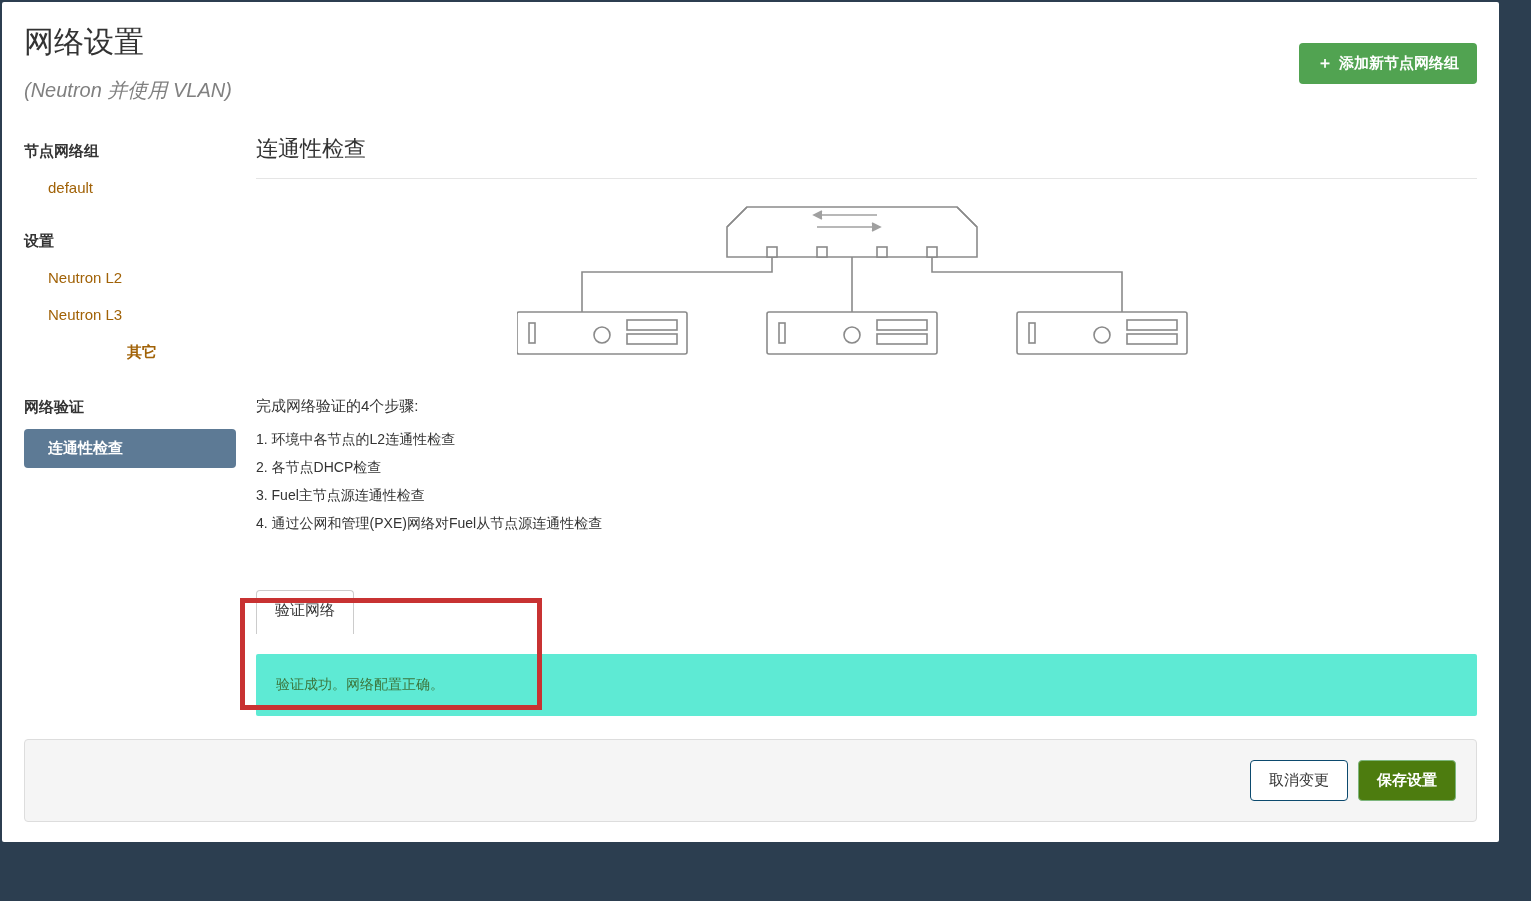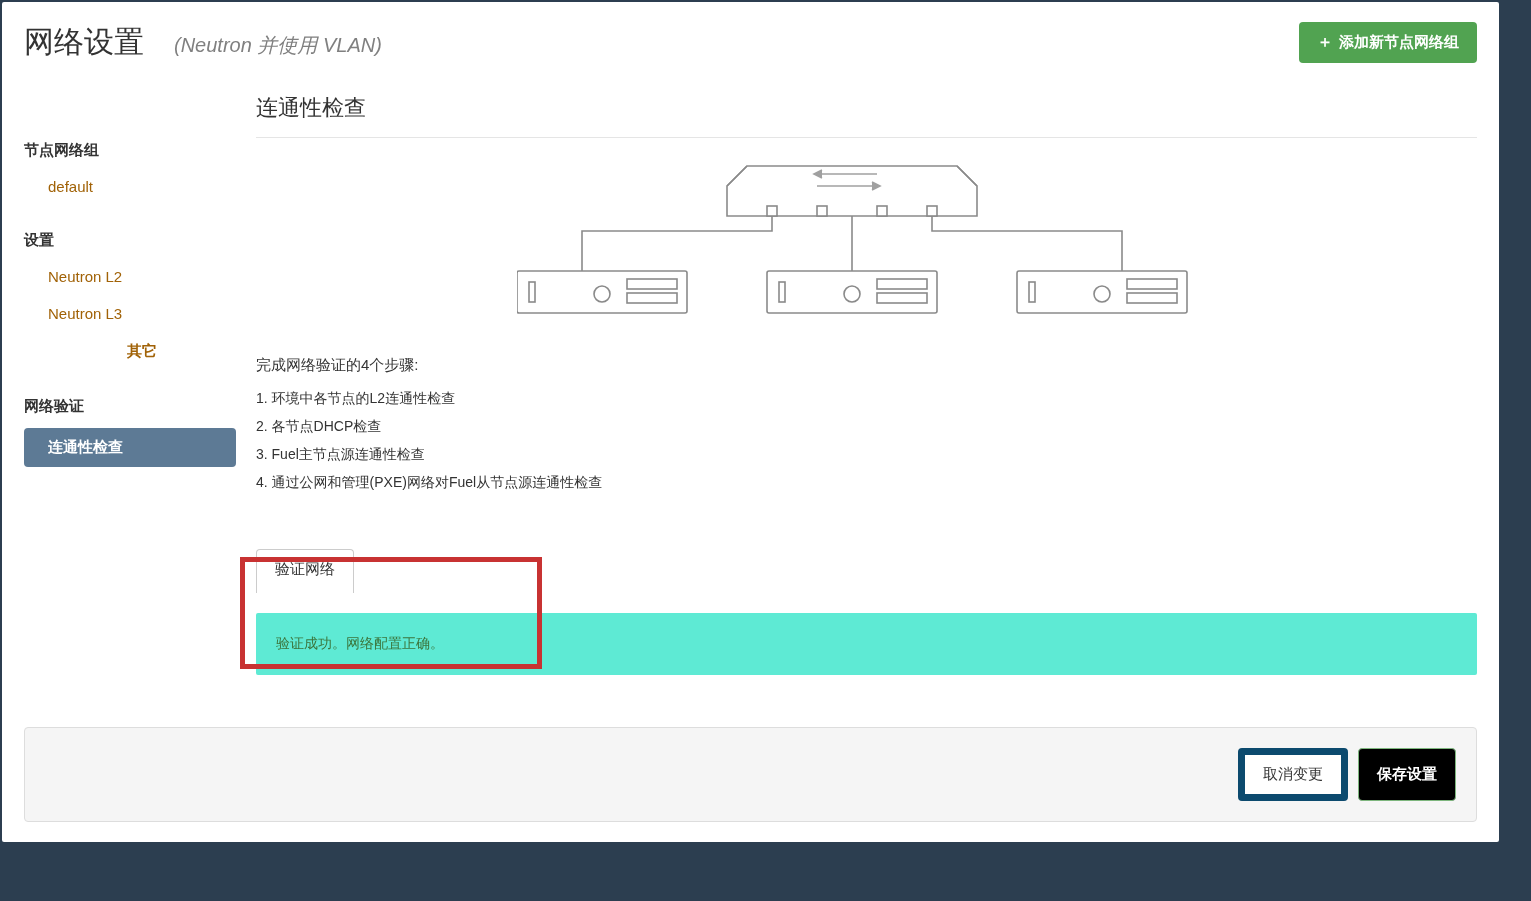--- a/index.html
+++ b/index.html
@@ -19,21 +19,22 @@
     }
     .header-row {
       display: flex;
       align-items: center;
       justify-content: space-between;
       padding: 20px 22px 30px 22px;
     }
     .header-title {
       display: flex;
       align-items: baseline;
-      gap: 30px;
+      gap: 14px;
+      flex-direction: column;
     }
     .page-title {
       font-size: 30px;
       font-weight: 300;
       color: #333;
     }
     .page-subtitle {
       font-size: 20px;
       font-weight: 300;
       color: #808080;
@@ -51,21 +52,21 @@
       display: inline-flex;
       align-items: center;
       gap: 6px;
     }
     .add-btn .plus { font-weight: 700; font-size: 16px; }
 
     .content {
       display: flex;
       padding: 0 22px 30px 22px;
     }
-    .sidebar { width: 232px; flex-shrink: 0; padding-right: 20px; margin-top: 40px;}
+    .sidebar { width: 232px; flex-shrink: 0; padding-right: 20px;}
     .side-group-title {
       font-size: 15px;
       font-weight: 700;
       color: #333;
       padding: 8px 0;
     }
     .side-item {
       display: block;
       padding: 10px 0 10px 24px;
       color: #a16207;
@@ -151,22 +152,22 @@
       justify-content: flex-end;
       gap: 10px;
       border-radius: 4px;
     }
     .btn {
       padding: 10px 18px;
       font-size: 15px;
       border-radius: 4px;
       cursor: pointer;
     }
-    .btn-default { background: #fff; border: 7px solid #0c4a6e; color: #333; }
-    .btn-success-muted { background: #000000; border: 1px solid #7db67d; color: #fff; font-weight: 600;}
+    .btn-default { background: #fff; border: 1px solid #0c4a6e; color: #333; }
+    .btn-success-muted { background: #4d7c0f; border: 1px solid #7db67d; color: #fff; font-weight: 600;}
   </style>
 </head>
 <body>
 
 <div class="page">
   <div class="header-row">
     <div class="header-title">
       <span class="page-title">网络设置</span>
       <span class="page-subtitle">(Neutron 并使用 VLAN)</span>
     </div>

